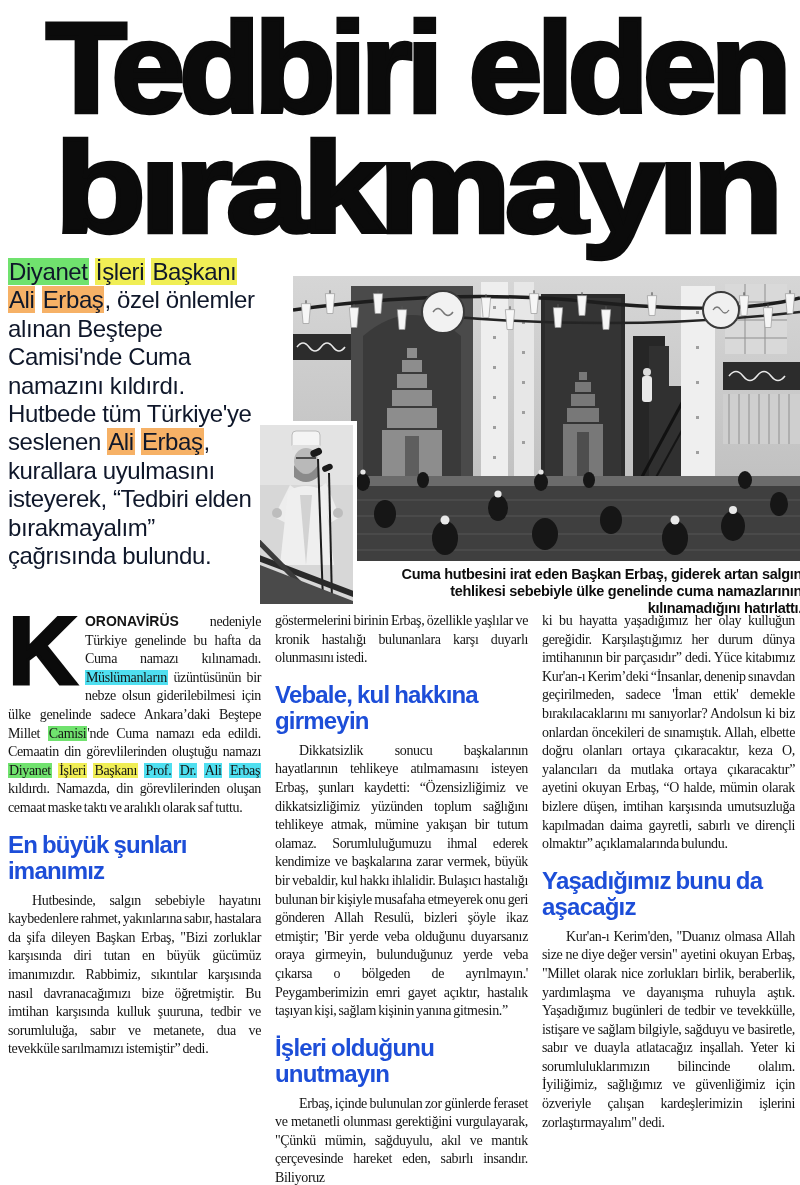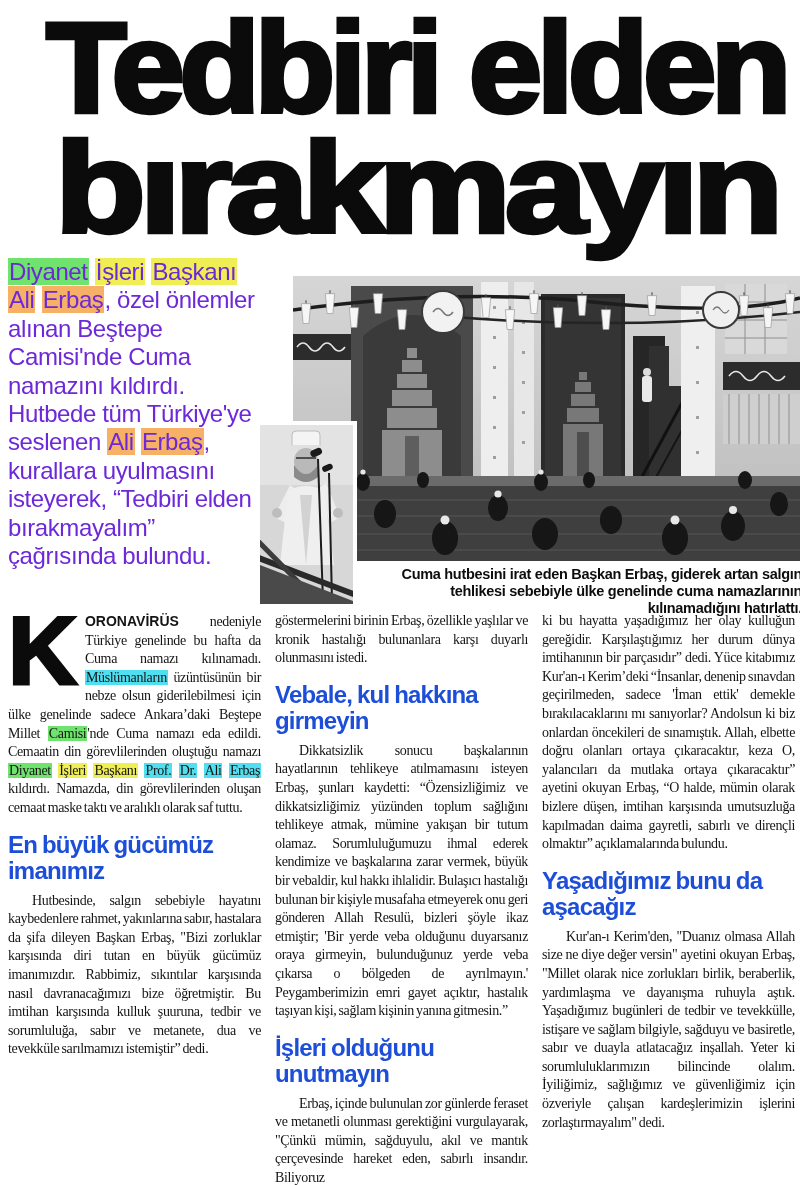--- a/index.html
+++ b/index.html
@@ -11,21 +11,21 @@
             font-family:"Liberation Sans",sans-serif;font-weight:bold;color:#0b0b0b;}
   .headline .line{display:block;height:120px;line-height:118px;font-size:118px;
                   letter-spacing:-5px;white-space:nowrap;
                   -webkit-text-stroke:4px #0b0b0b;}
   .headline .line1{transform:scale(1.12,1.08);transform-origin:50% 20%;}
   .headline .line2{transform:scale(1.26,1.08);transform-origin:50% 20%;}
 
   
   .intro{position:absolute;left:8px;top:258px;width:252px;
          font-family:"Liberation Sans",sans-serif;font-size:24px;line-height:28.4px;
-         color:#6d28d9;letter-spacing:-0.4px;}
+         color:#0f172a;letter-spacing:-0.4px;}
   .hl{padding:0 1px;}
   .hl-green{background:#70e26e;}
   .hl-yellow{background:#f0ee55;}
   .hl-cyan{background:#4fdff0;}
   .hl-orange{background:#f6b166;}
 
   
   .main-photo{position:absolute;left:293px;top:276px;width:507px;height:285px;overflow:hidden;}
   .inset-photo{position:absolute;left:260px;top:421px;width:97px;height:183px;
                border-top:4px solid #fff;border-right:4px solid #fff;box-sizing:border-box;}
@@ -254,21 +254,21 @@
       </g>
     </svg>
   </div>
 
   <div class="caption">Cuma hutbesini irat eden Başkan Erbaş, giderek artan salgın tehlikesi sebebiyle ülke genelinde cuma namazlarının kılınamadığını hatırlattı.</div>
 
   <div class="columns">
 
     <div class="col">
       <p><span class="dropcap">K</span><span class="lead">ORONAVİRÜS</span><span> nedeniyle Türkiye genelinde bu hafta da Cuma namazı kılınamadı. </span><span class="hl hl-cyan">Müslümanların</span><span> üzüntüsünün bir nebze olsun giderilebilmesi için ülke genelinde sadece Ankara’daki Beştepe Millet </span><span class="hl hl-green">Camisi</span><span>'nde Cuma namazı eda edildi. Cemaatin din görevlilerinden oluştuğu namazı </span><span class="hl hl-green">Diyanet</span><span> </span><span class="hl hl-yellow">İşleri</span><span> </span><span class="hl hl-yellow">Başkanı</span><span> </span><span class="hl hl-cyan">Prof.</span><span> </span><span class="hl hl-cyan">Dr.</span><span> </span><span class="hl hl-cyan">Ali</span><span> </span><span class="hl hl-cyan">Erbaş</span><span> kıldırdı. Namazda, din görevlilerinden oluşan cemaat maske taktı ve aralıklı olarak saf tuttu.</span></p>
-      <h2 class="subhead">En büyük gücümüz imanımız</h2>
+      <h2 class="subhead">En büyük şunları imanımız</h2>
       <p class="indent">Hutbesinde, salgın sebebiyle hayatını kaybedenlere rahmet, yakınlarına sabır, hastalara da şifa dileyen Başkan Erbaş, "Bizi zorluklar karşısında diri tutan en büyük gücümüz imanımızdır. Rabbimiz, sıkıntılar karşısında nasıl davranacağımızı bize öğretmiştir. Bu imtihan karşısında kulluk şuuruna, tedbir ve sorumluluğa, sabır ve metanete, dua ve tevekküle sarılmamızı istemiştir” dedi.</p>
     </div>
 
     <div class="col">
       <p>göstermelerini birinin Erbaş, özellikle yaşlılar ve kronik hastalığı bulunanlara karşı duyarlı olunmasını istedi.</p>
       <h2 class="subhead">Vebale, kul hakkına girmeyin</h2>
       <p class="indent">Dikkatsizlik sonucu başkalarının hayatlarının tehlikeye atılmamasını isteyen Erbaş, şunları kaydetti: “Özensizliğimiz ve dikkatsizliğimiz yüzünden toplum sağlığını tehlikeye atmak, mümine yakışan bir tutum olamaz. Sorumluluğumuzu ihmal ederek kendimize ve başkalarına zarar vermek, büyük bir vebaldir, kul hakkı ihlalidir. Bulaşıcı hastalığı bulunan bir kişiyle musafaha etmeyerek onu geri gönderen Allah Resulü, bizleri şöyle ikaz etmiştir; 'Bir yerde veba olduğunu duyarsanız oraya girmeyin, bulunduğunuz yerde veba çıkarsa o bölgeden de ayrılmayın.' Peygamberimizin emri gayet açıktır, hastalık taşıyan kişi, sağlam kişinin yanına gitmesin.”</p>
       <h2 class="subhead">İşleri olduğunu unutmayın</h2>
       <p class="indent">Erbaş, içinde bulunulan zor günlerde feraset ve metanetli olunması gerektiğini vurgulayarak, "Çünkü mümin, sağduyulu, akıl ve mantık çerçevesinde hareket eden, sabırlı insandır. Biliyoruz</p>
     </div>

